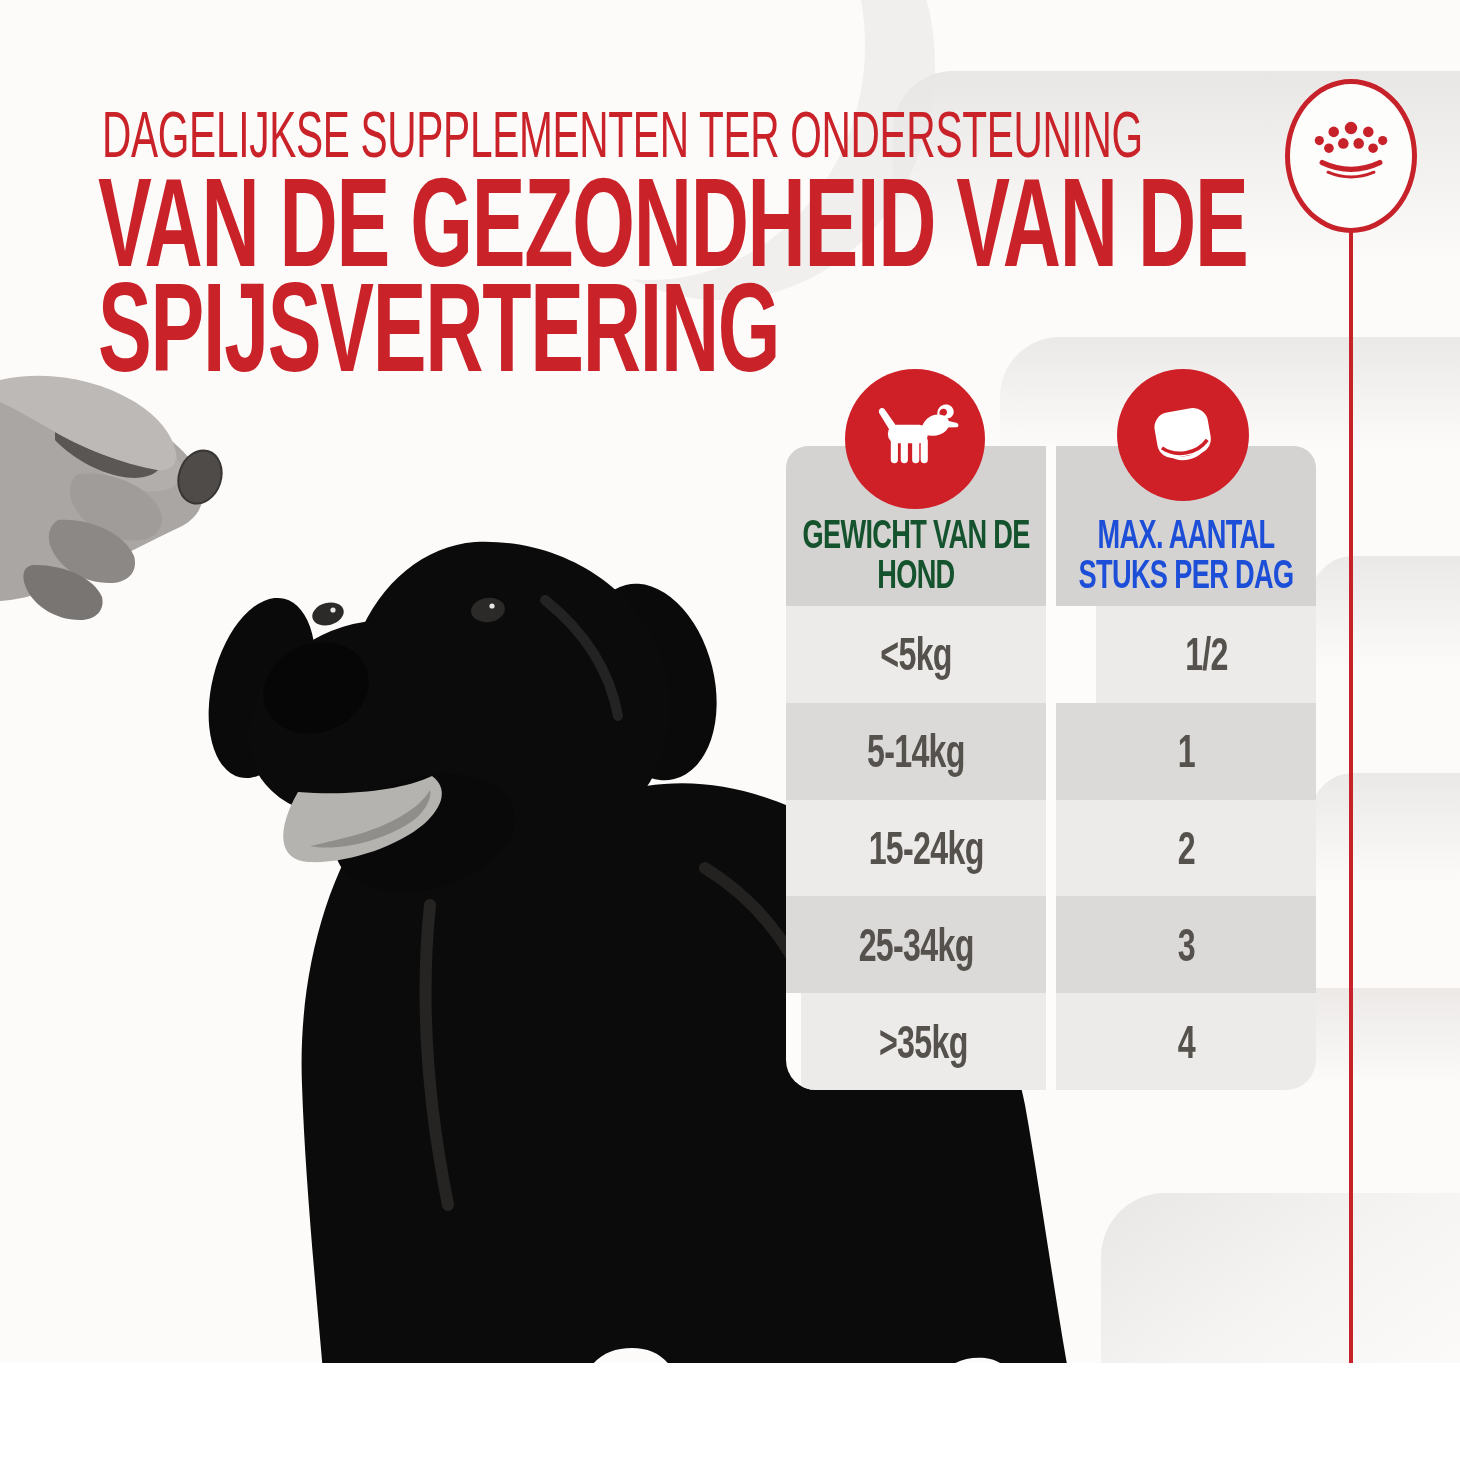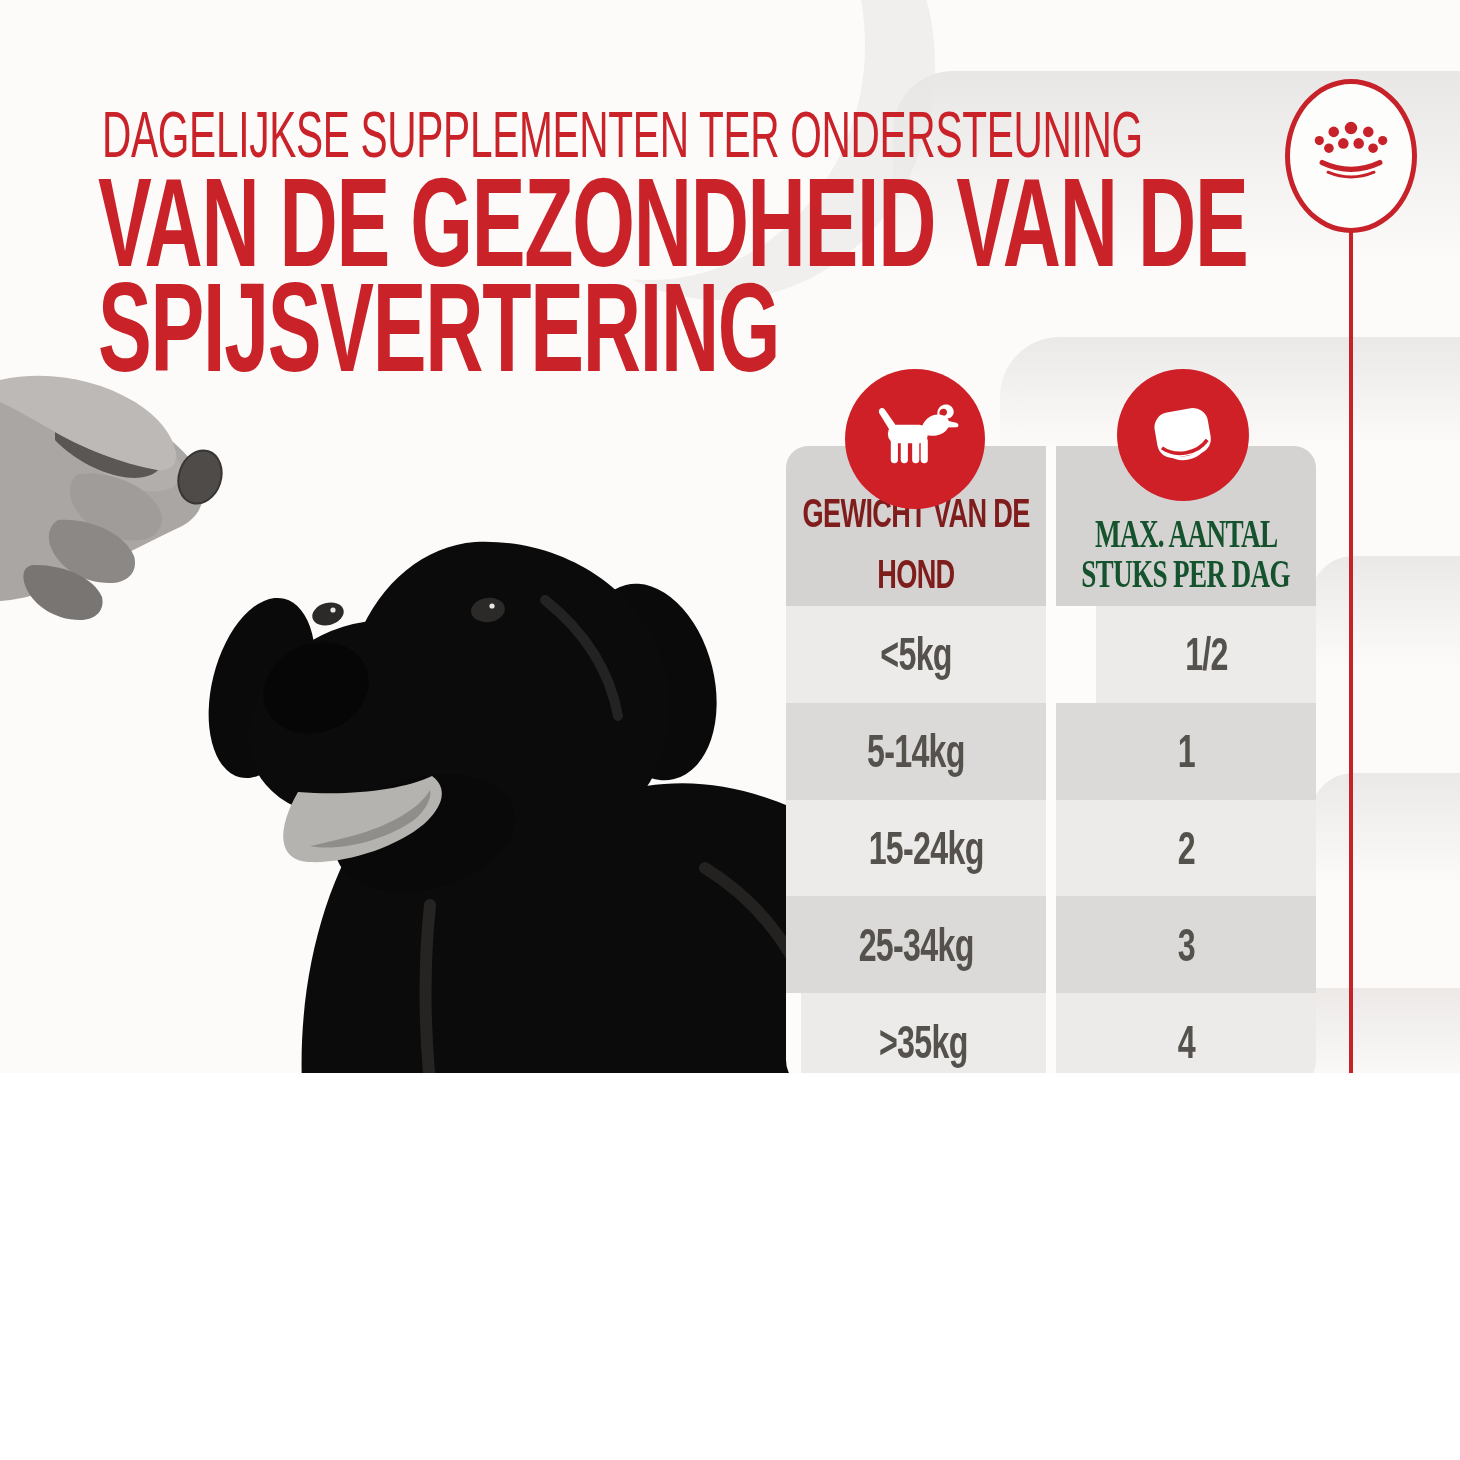--- a/index.html
+++ b/index.html
@@ -1,17 +1,17 @@
 <!DOCTYPE html>
 <html><head>
 <meta charset="utf-8">
 <style>
   html,body{margin:0;padding:0;background:#ffffff;}
   .stage{
-    position:relative; width:1460px; height:1073px; overflow:hidden;
+    position:relative; width:1460px; height:1363px; overflow:hidden;
     background:#fcfbfa; font-family:"Liberation Sans", sans-serif;
   }
   
   .bg{position:absolute; pointer-events:none;}
   .bg-blob{left:505px; top:-170px; width:430px; height:470px; border-radius:50%;
     background:#f0efed;}
   .bg-blob::after{content:""; position:absolute; left:-70px; top:-20px; width:430px; height:470px;
     border-radius:50%; background:#fcfbfa;}
   .bg-band-a{left:893px; top:71px; width:567px; height:225px; border-top-left-radius:60px;
     background:linear-gradient(180deg,#e9e7e5 0%, rgba(252,251,250,0) 85%);}
@@ -146,21 +146,21 @@
         <circle cx="73" cy="45" r="5"></circle>
       </g>
       <path class="crown-stroke" fill="none" stroke-width="5.5" stroke-linecap="round" d="M20,60 Q50,74 80,60" stroke="#c7222a"></path>
       <path class="crown-stroke" fill="none" stroke-width="3" stroke-linecap="round" d="M26,70 Q50,80 74,70" stroke="#c7222a"></path>
     </svg>
   </div>
 
   <div class="table-backing"></div>
 
   <div class="col col-left">
-    <div class="col-header" style="background: rgb(213, 211, 209); color: #7f1d1d; gap: 21px;">
+    <div class="col-header" style="background: rgb(213, 211, 209); color: #14532d;">
       <div class="hline"><span class="squeeze">GEWICHT VAN DE</span></div>
       <div class="hline"><span class="squeeze">HOND</span></div>
     </div>
     <div class="rows">
 
         <div class="row" style="color: rgb(85, 82, 77);">
           <span class="squeeze">&lt;5kg</span>
         </div>
 
         <div class="row" style="color: rgb(85, 82, 77);">
@@ -176,21 +176,21 @@
         </div>
 
         <div class="row" style="color: rgb(85, 82, 77); margin-left: 15px;">
           <span class="squeeze">&gt;35kg</span>
         </div>
 
     </div>
   </div>
 
   <div class="col col-right">
-    <div class="col-header" style="background: rgb(213, 211, 209); color: #14532d; font-family: Liberation Serif, serif;">
+    <div class="col-header" style="background: rgb(213, 211, 209); color: #1d4ed8;">
       <div class="hline"><span class="squeeze">MAX. AANTAL</span></div>
       <div class="hline"><span class="squeeze">STUKS PER DAG</span></div>
     </div>
     <div class="rows">
 
         <div class="row" style="color: rgb(85, 82, 77); margin-left: 40px;">
           <span class="squeeze">1/2</span>
         </div>
 
         <div class="row" style="color: rgb(85, 82, 77);">

